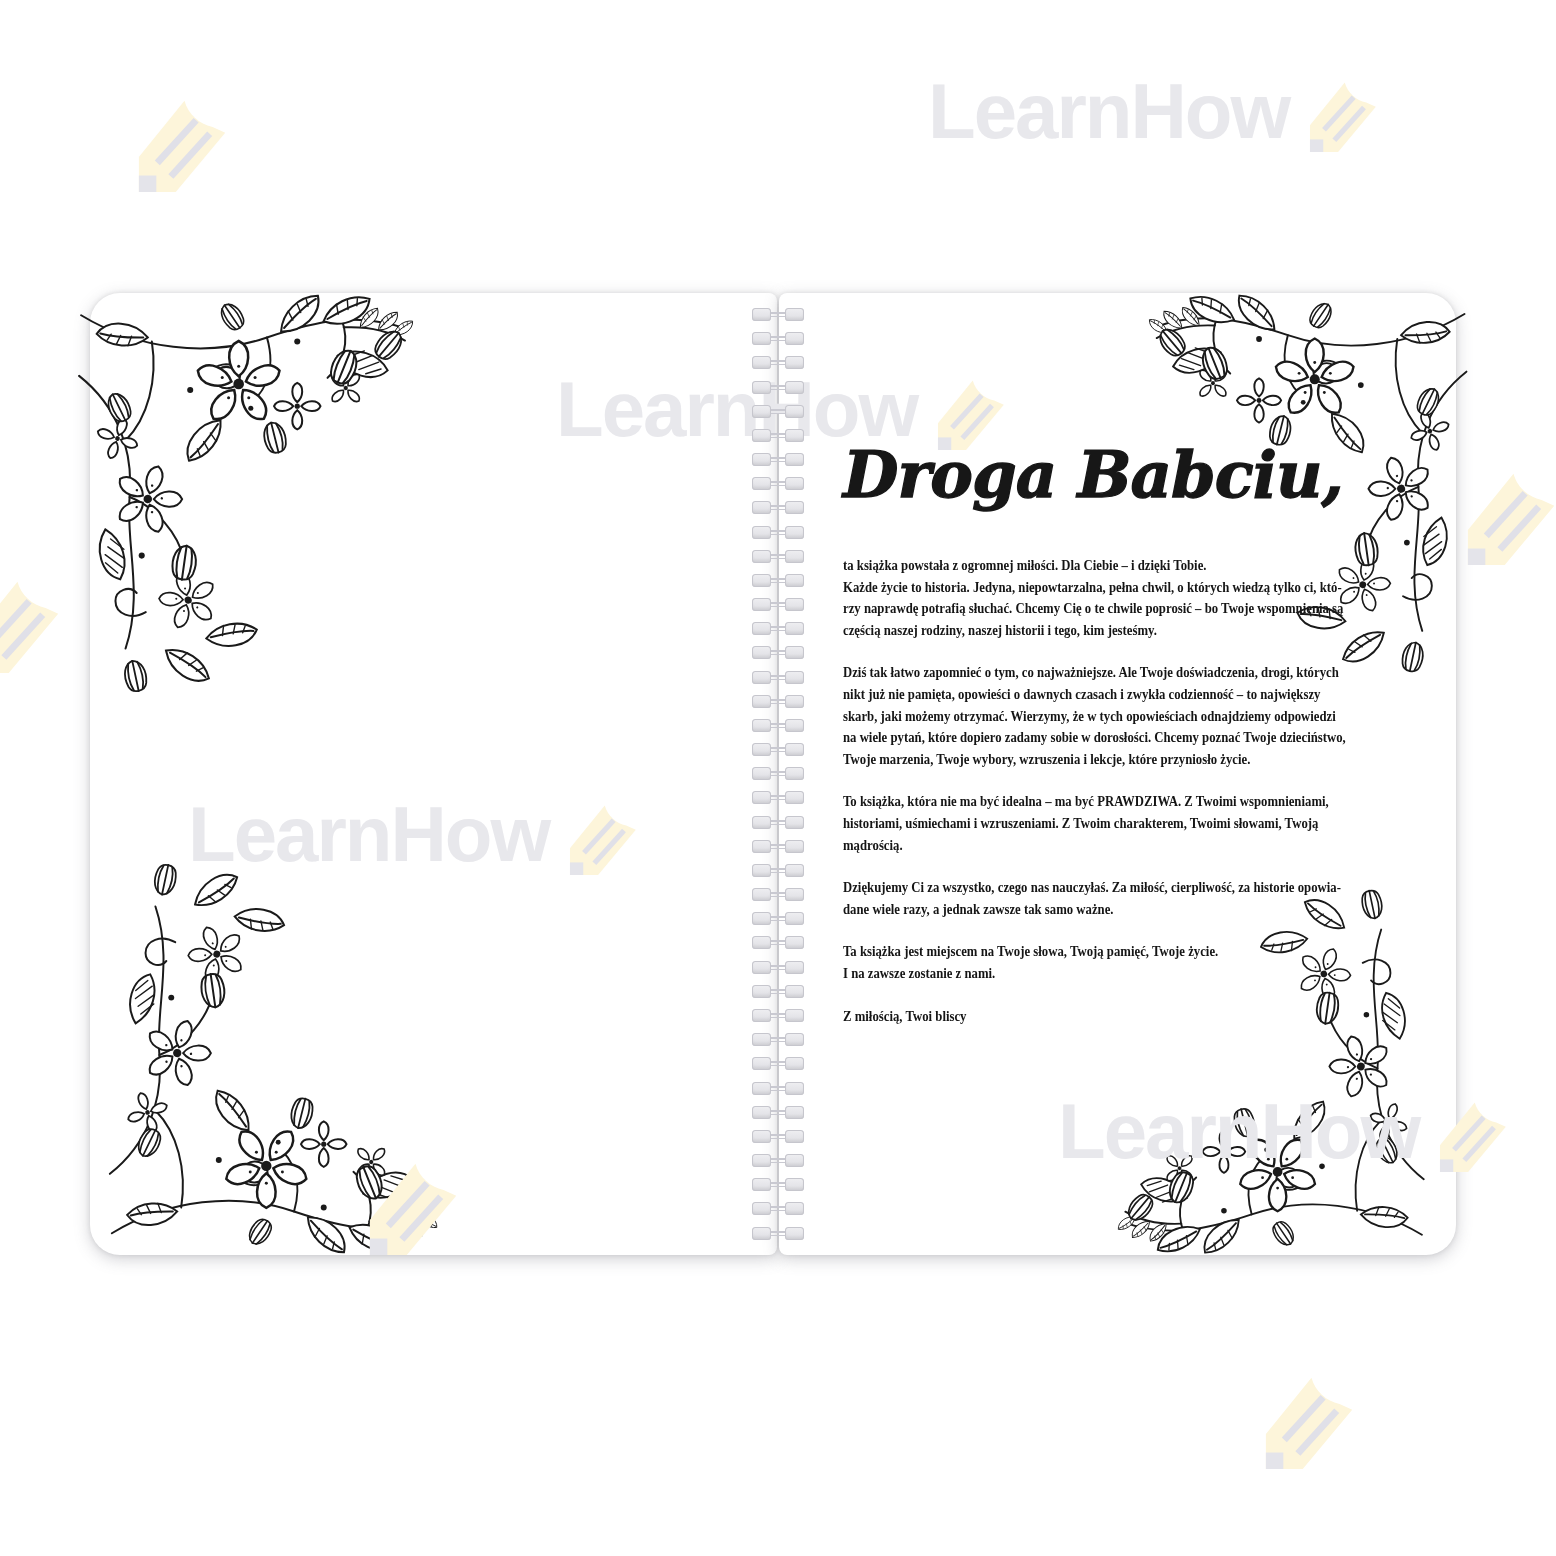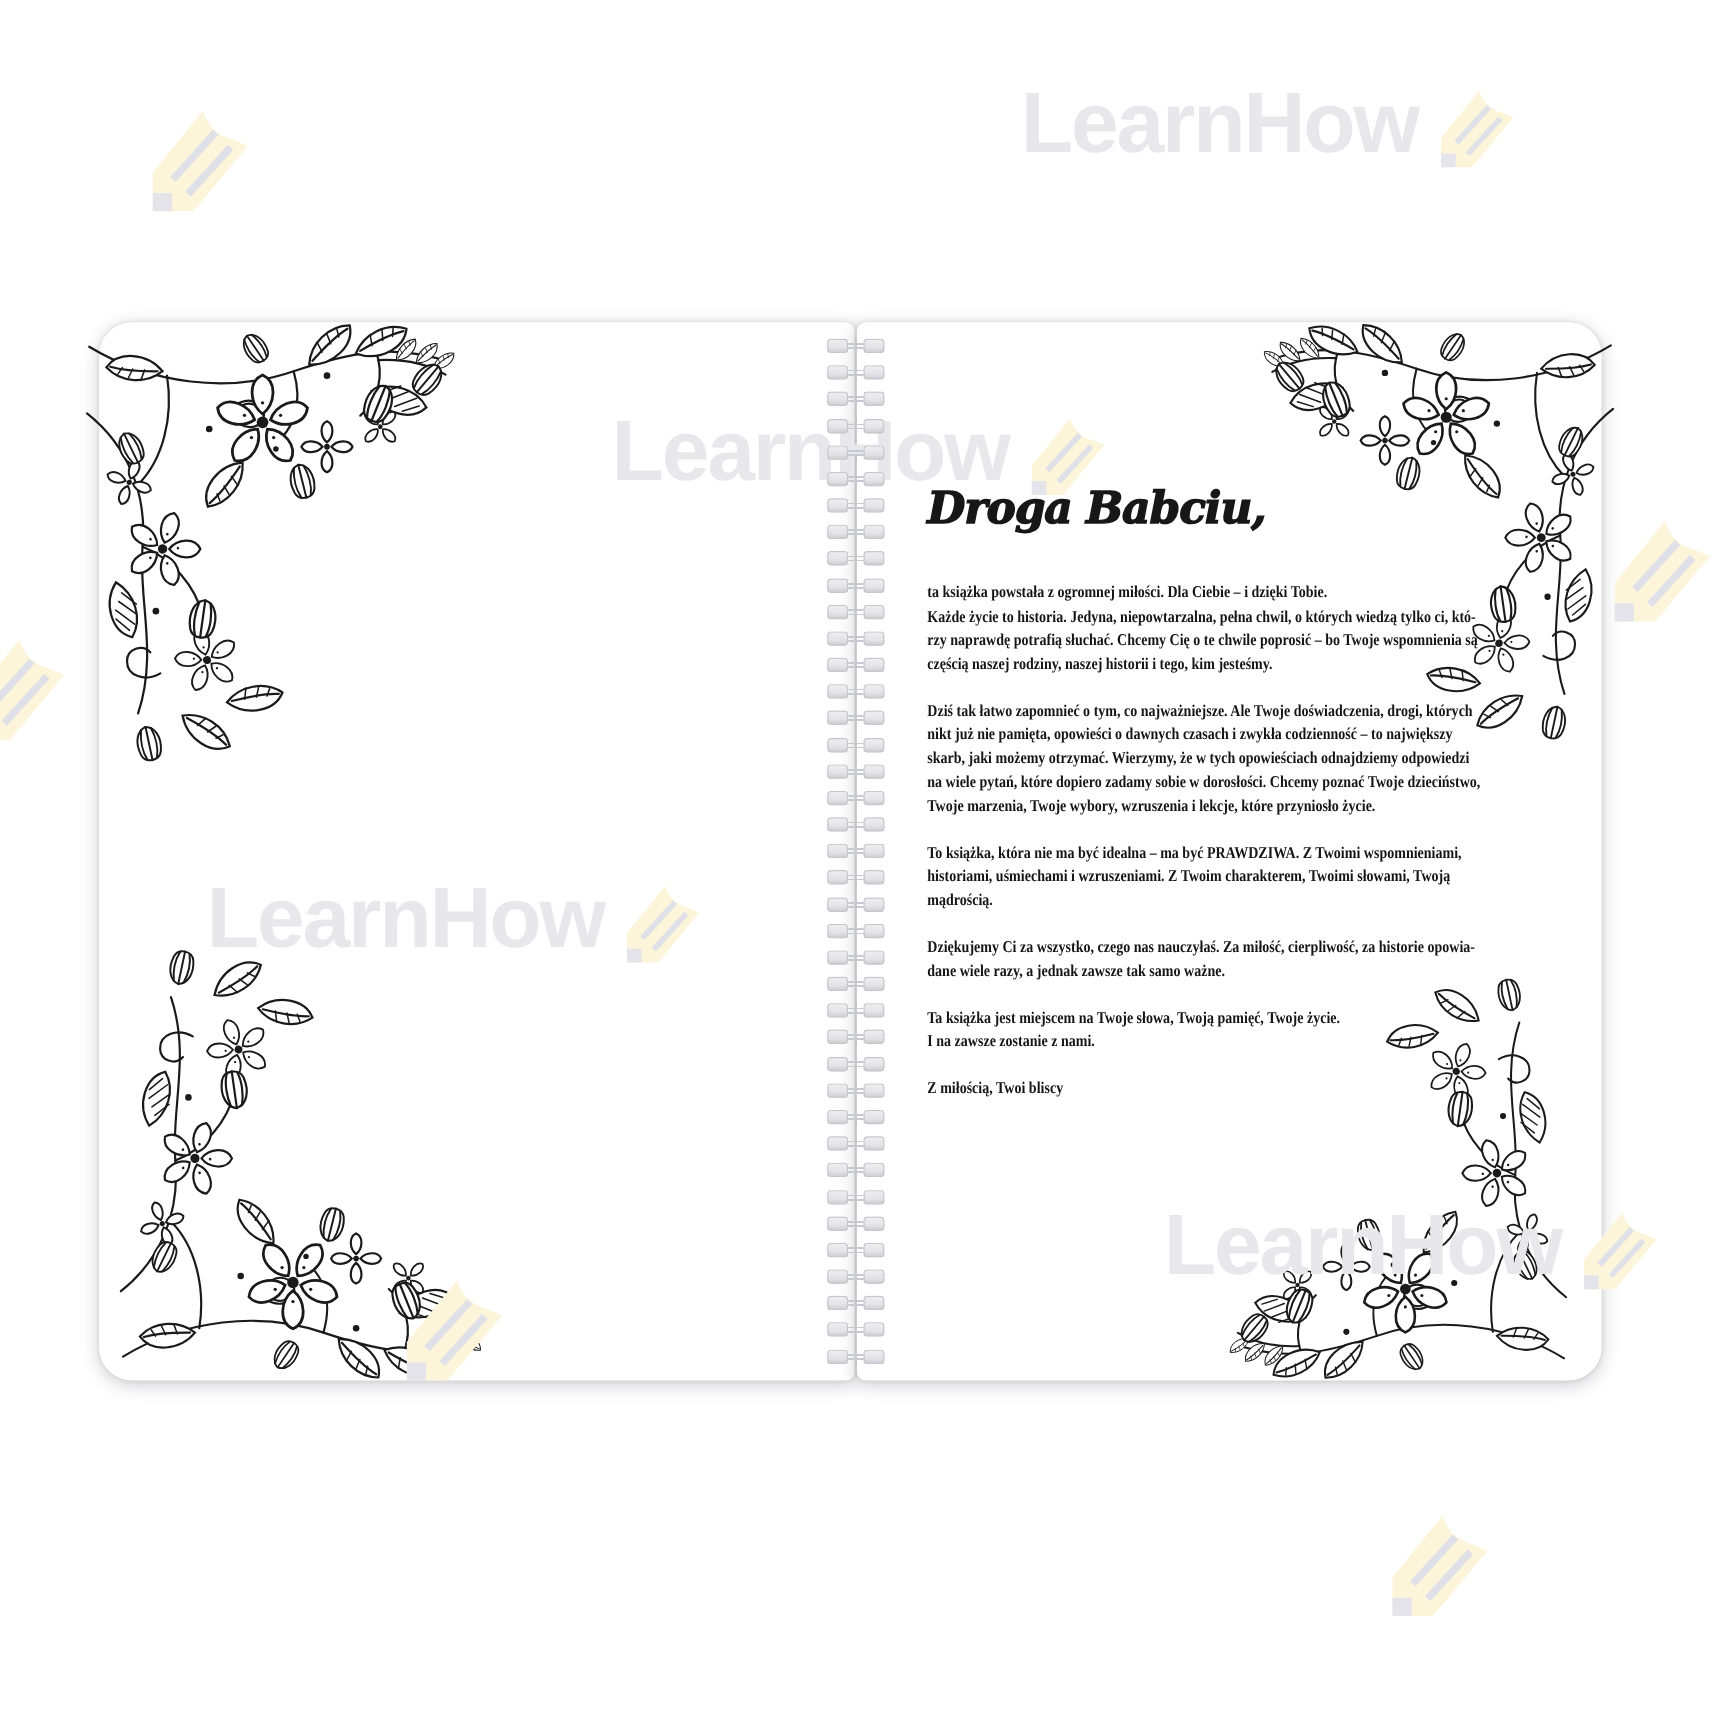--- a/index.html
+++ b/index.html
@@ -45,21 +45,21 @@
                    transparent 5.6px,transparent 7.8px,#c9c9d1 7.8px,#c9c9d1 9.4px,transparent 9.4px);}
   .loop::before,.loop::after{content:"";position:absolute;top:0;width:19px;height:13px;border-radius:3.5px;
         background:linear-gradient(#efeff2,#dddde2);
         box-shadow:inset 0 0 0 1px #c6c6cd, inset 0 -3px 3px rgba(0,0,0,.07);}
   .loop::before{left:0;}
   .loop::after{right:0;}
 
   
   .letter{position:absolute;z-index:4;left:64px;top:0;width:612px;}
   .letter-title{margin:147px 0 0 0;font-family:"DejaVu Serif",serif;font-style:italic;font-weight:bold;
-        font-size:40px;line-height:1.08;color:#171717;letter-spacing:-1px;
+        font-size:64px;line-height:1.08;color:#171717;letter-spacing:-1px;
         -webkit-text-stroke:1.3px #171717;}
   .letter-body{margin-top:46px;font-family:"Liberation Serif",serif;font-weight:bold;font-size:15px;
         line-height:21.6px;color:#151515;transform:scaleX(.85);transform-origin:0 0;width:720px;}
   .letter-body p{margin:0 0 21px 0;white-space:pre-line;}
 </style>
 </head>
 <body>
 
 <svg width="0" height="0" style="position:absolute" aria-hidden="true">
   <defs>

